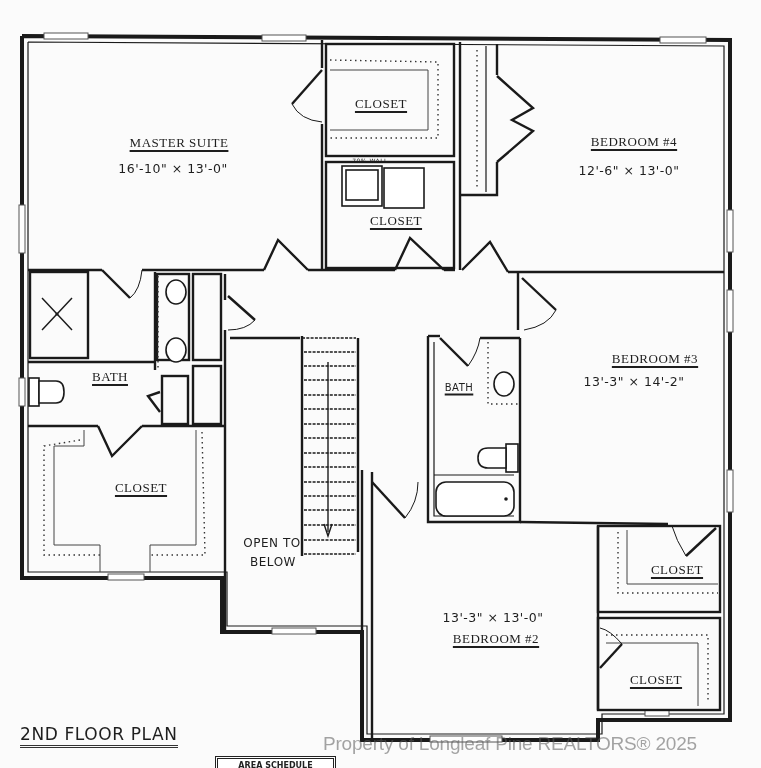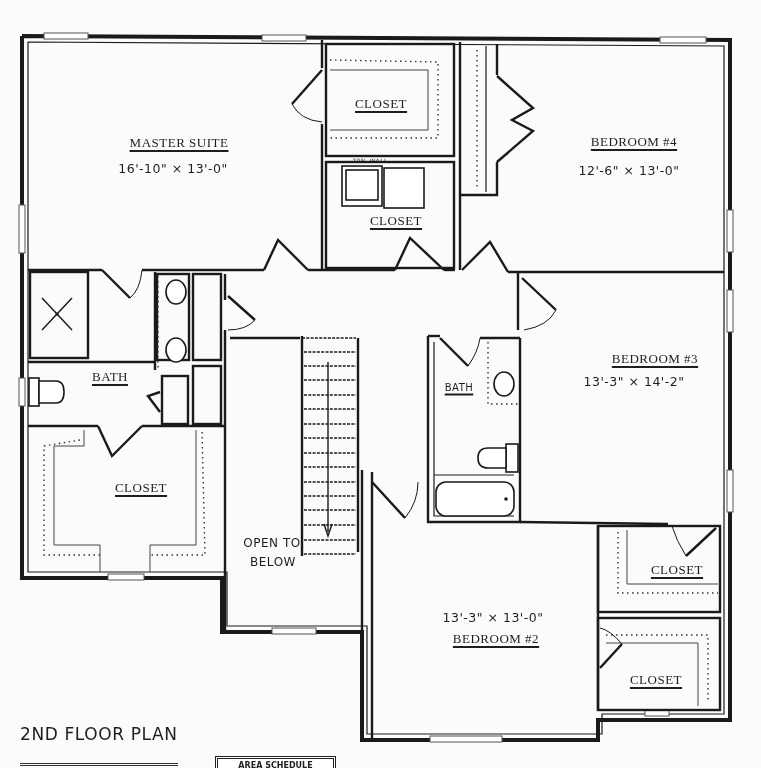--- a/index.html
+++ b/index.html
@@ -19,21 +19,21 @@
       position: absolute; font-family: "DejaVu Sans", sans-serif; color: #1e1e1e;
       letter-spacing: 0.5px; white-space: nowrap; transform: translate(-50%, -50%);
     }
     .label.u { text-decoration: underline; text-underline-offset: 3px; text-decoration-thickness: 1.5px; }
     .label.room { font-size: 13px; font-family: Liberation Serif, serif; }
     .label.small { font-size: 11px; }
     .label.dim { font-size: 12.5px; }
     .title {
       position: absolute; left: 20px; top: 724px; font-family: "DejaVu Sans", sans-serif;
       font-size: 17px; color: #1e1e1e; letter-spacing: 0.6px;
-      border-bottom: 3px double #333; padding-bottom: 19px;
+      border-bottom: 3px double #333; padding-bottom: 1px;
     }
     .watermark {
       position: absolute; left: 323px; top: 733px; font-family: "Liberation Sans", sans-serif;
       font-size: 19px; color: rgba(90,90,90,0.55); letter-spacing: -0.2px; white-space: nowrap;
     }
     .schedule-box {
       position: absolute; left: 215px; top: 756px; width: 115px; height: 18px;
       border: 3px double #222; background: #fff; font-family: "DejaVu Sans", sans-serif;
       font-size: 8px; font-weight: bold; text-align: center; line-height: 14px; overflow: hidden;
       color: #222;
@@ -250,13 +250,14 @@
 
   <div class="label room u" style="left:677px; top:570px;">CLOSET</div>
 
   <div class="label dim" style="left:493px; top:617px;">13'-3" × 13'-0"</div>
   <div class="label room u" style="left:496px; top:639px;">BEDROOM #2</div>
 
   <div class="label room u" style="left:656px; top:680px;">CLOSET</div>
 
   <div class="title">2ND FLOOR PLAN</div>
   <div class="schedule-box">AREA SCHEDULE</div>
+  <div class="watermark">Property of Longleaf Pine REALTORS® 2025</div>
 </div>
 
 </body></html>

